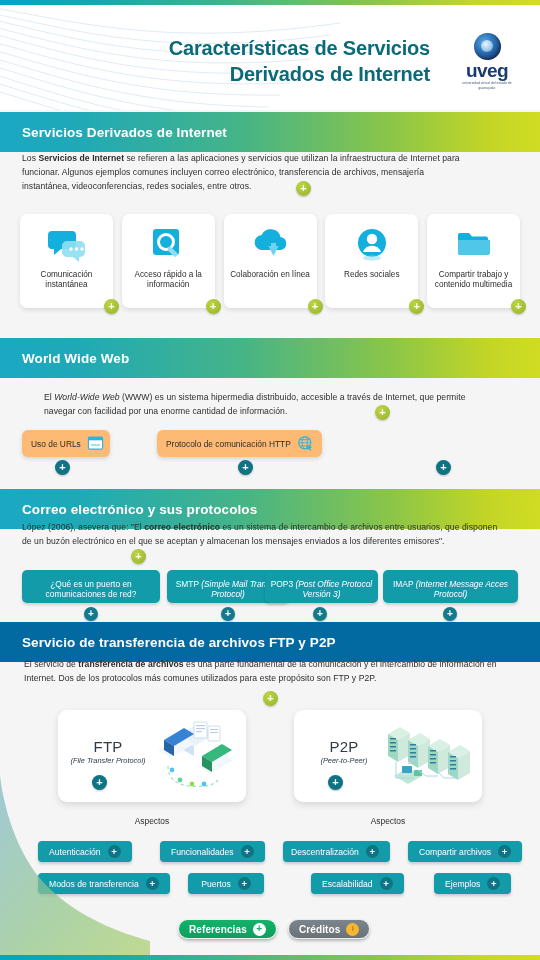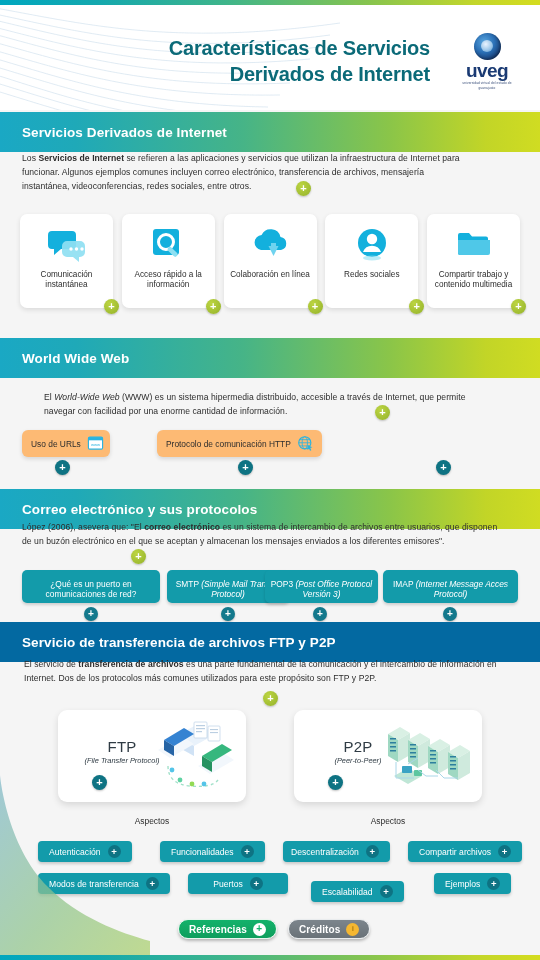--- a/index.html
+++ b/index.html
@@ -258,21 +258,21 @@
     position: absolute;
     background: #ffffff;
     border-radius: 9px;
     box-shadow: 0 3px 7px rgba(0,0,0,.12);
     width: 188px;
     height: 92px;
     overflow: hidden;
   }
   .big-card-title {
     position: absolute;
-    left: 20px;
+    left: 6px;
     top: 28px;
     width: 88px;
     text-align: center;
     color: #2f3b44;
   }
   .big-card-title .t1 { font-size: 15px; letter-spacing: .2px; }
   .big-card-title .t2 { font-size: 7.4px; font-style: italic; margin-top: 1px; }
   .big-card .plus { position: absolute; left: 34px; bottom: 12px; }
   .big-card-art { position: absolute; right: 4px; top: 4px; width: 104px; height: 84px; }
 
@@ -640,25 +640,25 @@
   </div>
   <div class="tag" style="left:408px; top:841px;">
     <span>Compartir archivos</span>
     <span class="plus">+</span>
   </div>
 
   <div class="tag" style="left:38px; top:873px;">
     <span>Modos de transferencia</span>
     <span class="plus">+</span>
   </div>
-  <div class="tag" style="left:188px; top:873px; width:100px;">
+  <div class="tag" style="left:188px; top:873px; width:76px;">
     <span>Puertos</span>
     <span class="plus">+</span>
   </div>
-  <div class="tag" style="left:311px; top:873px;margin-top:8px;">
+  <div class="tag" style="left:311px; top:873px;">
     <span>Escalabilidad</span>
     <span class="plus">+</span>
   </div>
   <div class="tag" style="left:434px; top:873px;">
     <span>Ejemplos</span>
     <span class="plus">+</span>
   </div>
 
   <div class="footer-btn refs">
     <span>Referencias</span>

